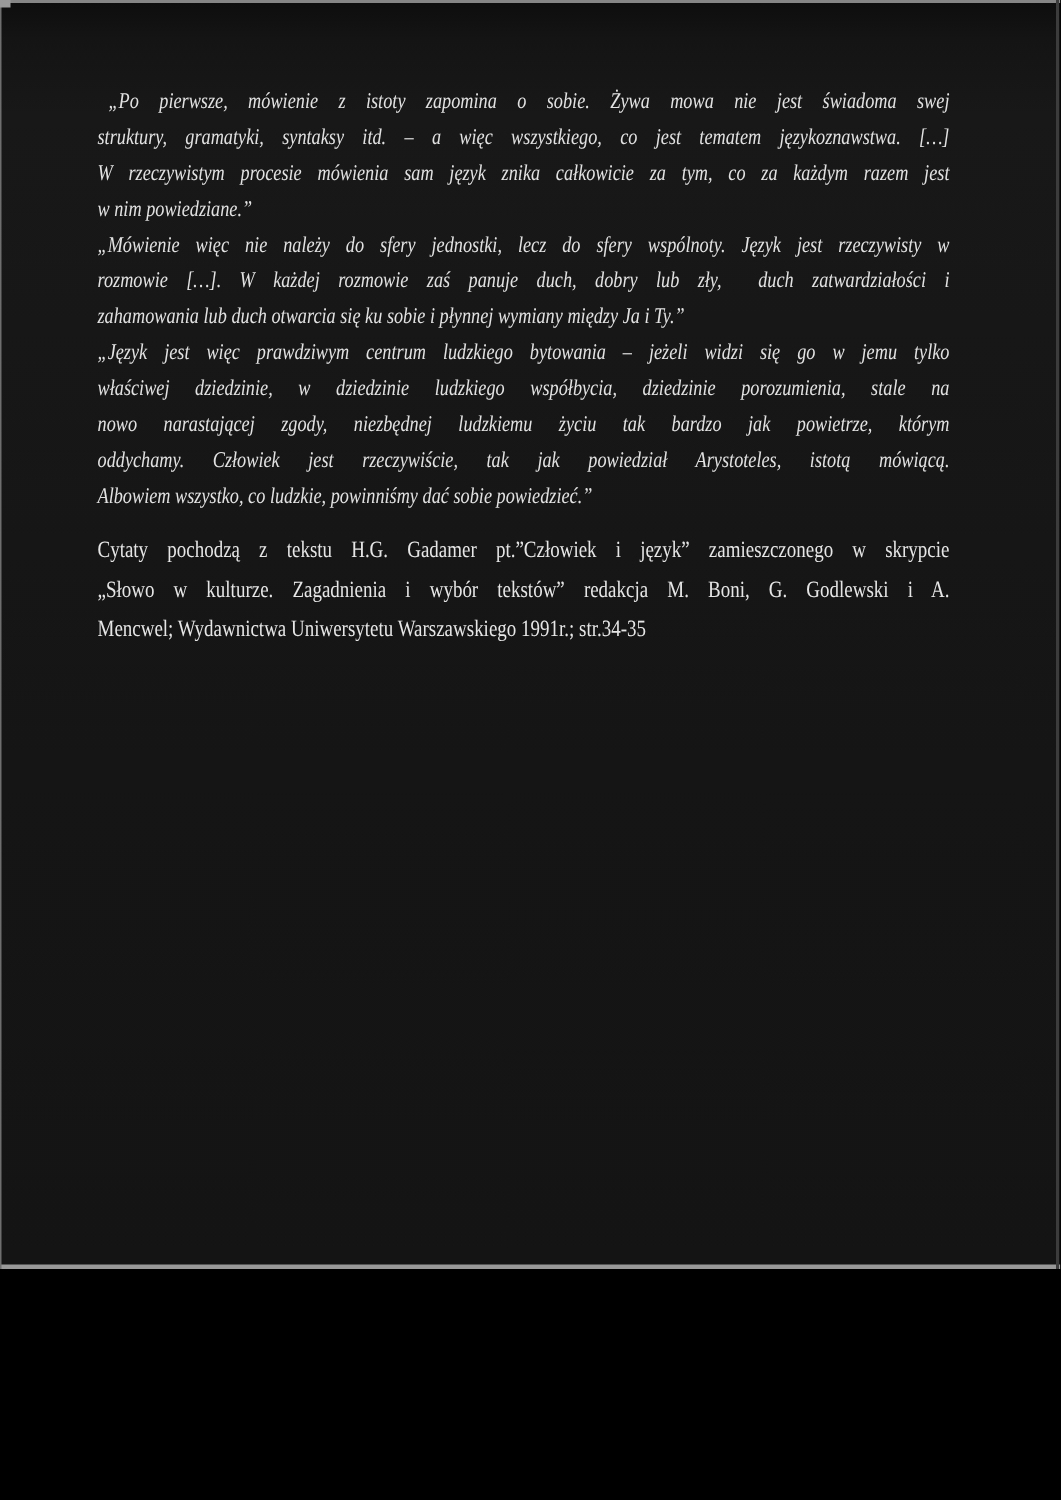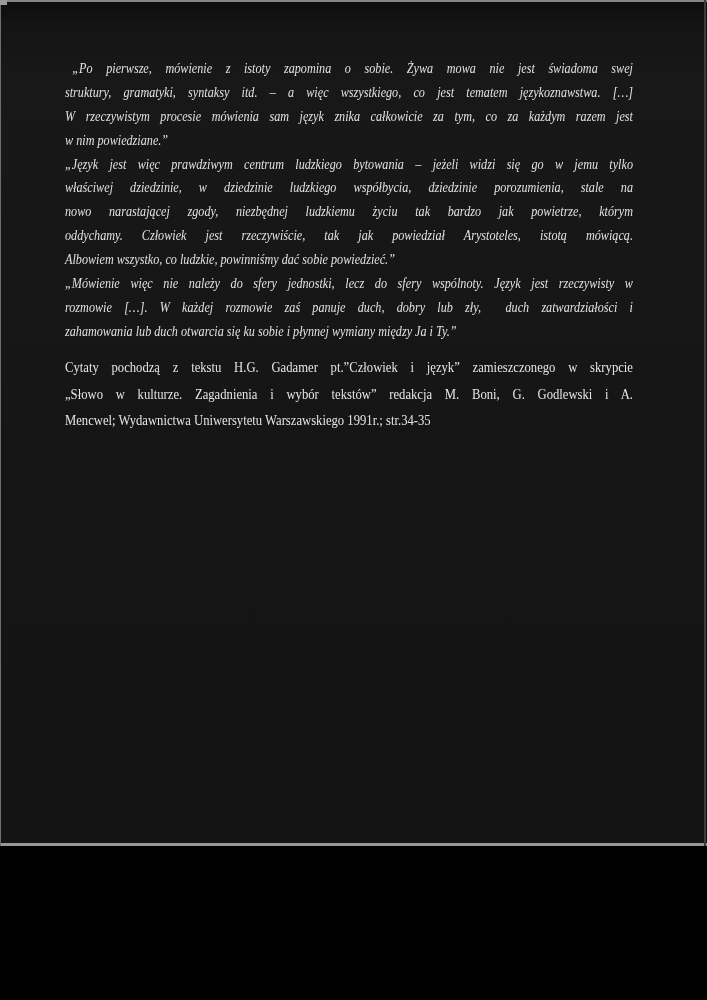--- a/index.html
+++ b/index.html
@@ -58,30 +58,30 @@
   <div class="edge corner-dot"></div>
 
   <div class="textblock quote-block">
       <div class="para">
         <div class="line">„Po pierwsze, mówienie z istoty zapomina o sobie. Żywa mowa nie jest świadoma swej</div>
         <div class="line">struktury, gramatyki, syntaksy itd. – a więc wszystkiego, co jest tematem językoznawstwa. […]</div>
         <div class="line">W rzeczywistym procesie mówienia sam język znika całkowicie za tym, co za każdym razem jest</div>
         <div class="line end">w nim powiedziane.”</div>
       </div>
       <div class="para">
+        <div class="line">„Mówienie więc nie należy do sfery jednostki, lecz do sfery wspólnoty. Język jest rzeczywisty w</div>
+        <div class="line">rozmowie […]. W każdej rozmowie zaś panuje duch, dobry lub zły, &nbsp;duch zatwardziałości i</div>
+        <div class="line end">zahamowania lub duch otwarcia się ku sobie i płynnej wymiany między Ja i Ty.”</div>
+      </div>
+      <div class="para">
         <div class="line">„Język jest więc prawdziwym centrum ludzkiego bytowania – jeżeli widzi się go w jemu tylko</div>
         <div class="line">właściwej dziedzinie, w dziedzinie ludzkiego współbycia, dziedzinie porozumienia, stale na</div>
         <div class="line">nowo narastającej zgody, niezbędnej ludzkiemu życiu tak bardzo jak powietrze, którym</div>
         <div class="line">oddychamy. Człowiek jest rzeczywiście, tak jak powiedział Arystoteles, istotą mówiącą.</div>
         <div class="line end">Albowiem wszystko, co ludzkie, powinniśmy dać sobie powiedzieć.”</div>
-      </div>
-      <div class="para">
-        <div class="line">„Mówienie więc nie należy do sfery jednostki, lecz do sfery wspólnoty. Język jest rzeczywisty w</div>
-        <div class="line">rozmowie […]. W każdej rozmowie zaś panuje duch, dobry lub zły, &nbsp;duch zatwardziałości i</div>
-        <div class="line end">zahamowania lub duch otwarcia się ku sobie i płynnej wymiany między Ja i Ty.”</div>
       </div>
     </div>
   <div class="textblock citation-block">
       <div class="para">
         <div class="line">Cytaty pochodzą z tekstu H.G. Gadamer pt.”Człowiek i język” zamieszczonego w skrypcie</div>
         <div class="line">„Słowo w kulturze. Zagadnienia i wybór tekstów” redakcja M. Boni, G. Godlewski i A.</div>
         <div class="line end">Mencwel; Wydawnictwa Uniwersytetu Warszawskiego 1991r.; str.34-35</div>
       </div>
     </div>
 </div>

